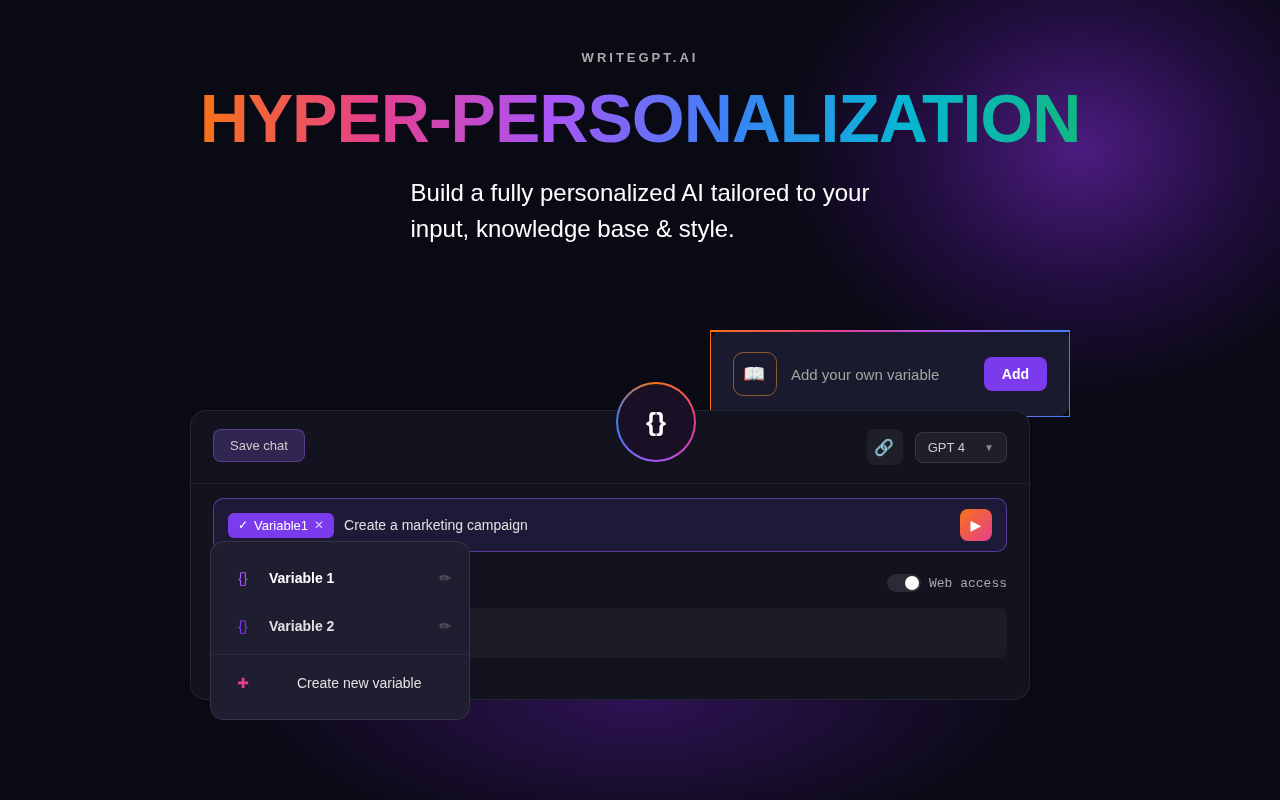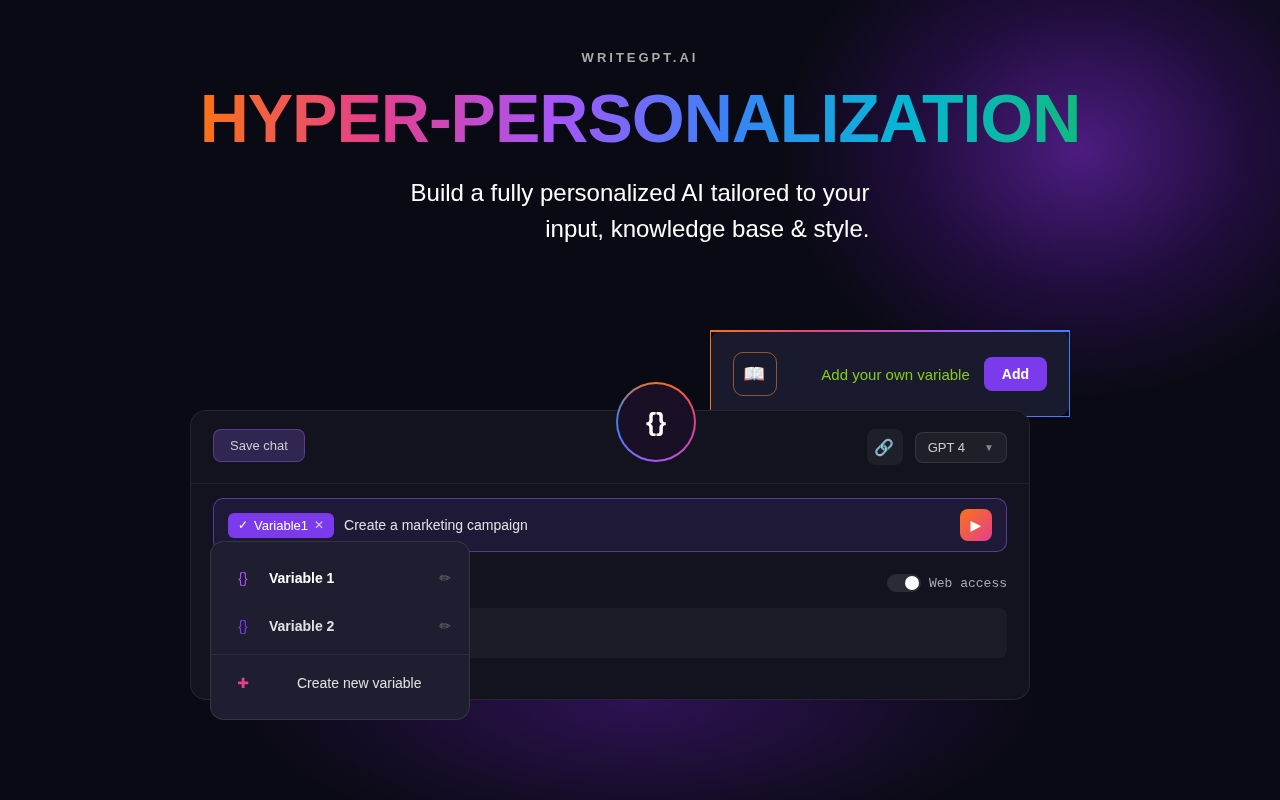--- a/index.html
+++ b/index.html
@@ -66,21 +66,21 @@
       -webkit-text-fill-color: transparent;
       background-clip: text;
     }
 
     
     .hero-subtitle {
       margin-top: 18px;
       font-size: 24px;
       font-weight: 400;
       color: #ffffff;
-      text-align: right;
+      text-align: left;
       line-height: 1.5;
     }
 
     
     .ui-showcase {
       position: absolute;
       top: 330px;
       left: 50%;
       transform: translateX(-50%);
       width: 900px;
@@ -112,24 +112,23 @@
       display: flex;
       align-items: center;
       justify-content: center;
       flex-shrink: 0;
       color: #f97316;
       font-size: 18px;
     }
 
     .add-variable-text {
       flex: 1;
-      color: #84cc16;
+      color: #a3a3a3;
       font-size: 15px;
       font-weight: 500;
-      text-align: right;
     }
 
     .add-btn {
       background: #7c3aed;
       color: white;
       border: none;
       border-radius: 8px;
       padding: 9px 18px;
       font-size: 14px;
       font-weight: 600;

